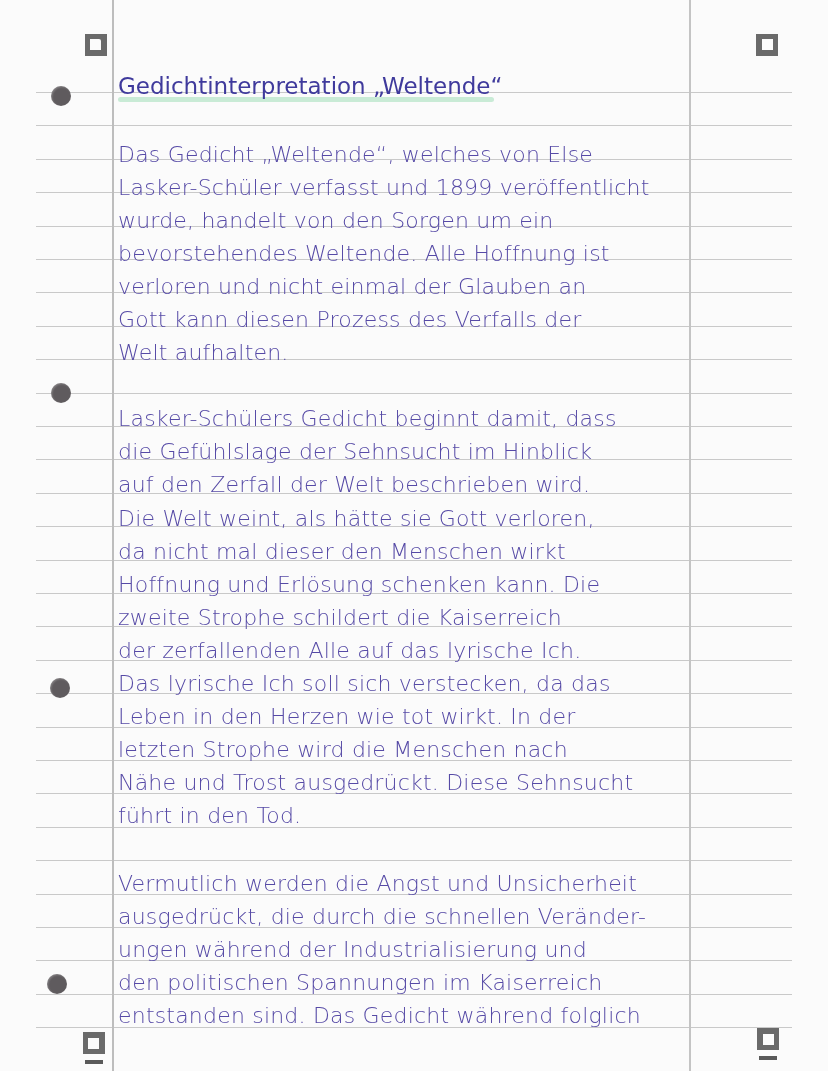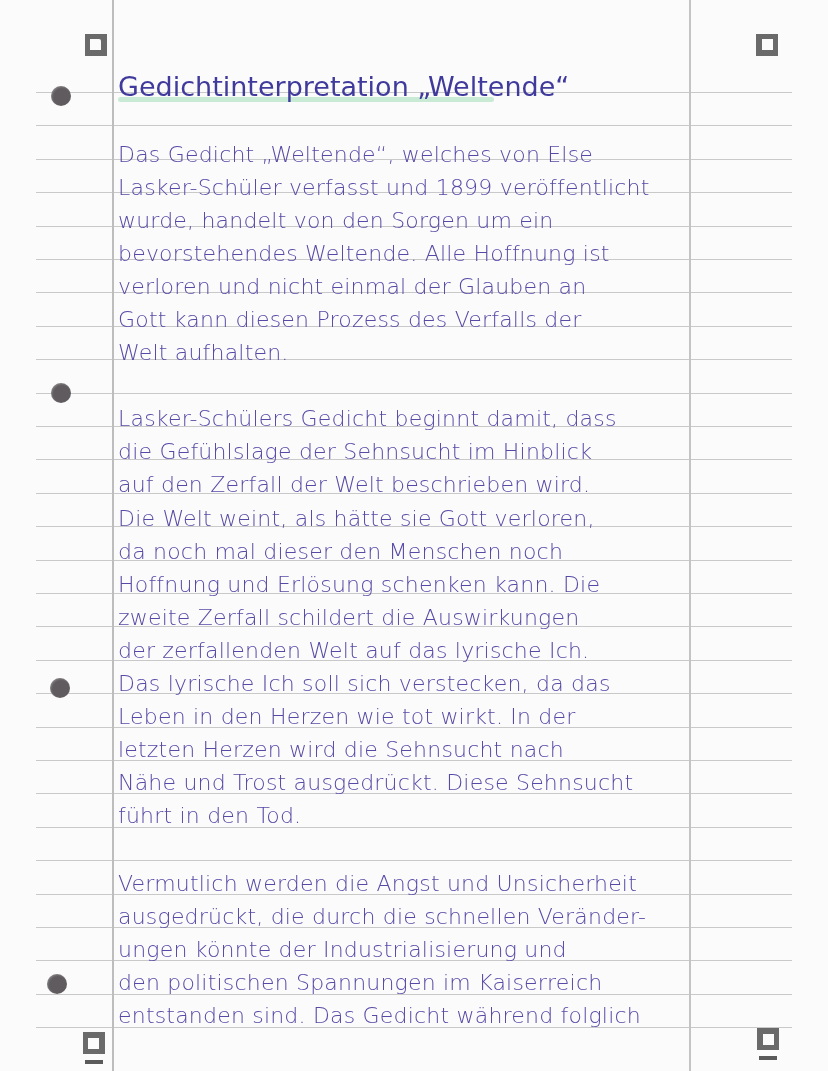--- a/index.html
+++ b/index.html
@@ -32,21 +32,21 @@
   .marker-dash { position: absolute; width: 18px; height: 4px; background: #5a5a5a; }
   .hw {
     position: absolute; left: 118px; width: 575px;
     font-family: "DejaVu Sans", sans-serif;
     font-size: 22px; color: #564aa6; letter-spacing: 0.2px;
     white-space: nowrap; line-height: 33px;
     font-weight: 300;
   }
   .title {
     position: absolute; left: 118px; top: 70px;
-    font-size: 27px; color: #3f3a9c; line-height: 33px; white-space: nowrap;
+    font-size: 23px; color: #3f3a9c; line-height: 33px; white-space: nowrap;
     font-family: "DejaVu Sans", sans-serif;
   }
   .title-highlight {
     position: absolute; left: 118px; top: 97px; width: 376px; height: 5px;
     background: #bfe8cf; border-radius: 3px; opacity: 0.85;
   }
 </style>
 </head>
 <body>
 
@@ -110,32 +110,32 @@
     <div class="hw" style="top:270px">verloren und nicht einmal der Glauben an</div>
     <div class="hw" style="top:303px">Gott kann diesen Prozess des Verfalls der</div>
     <div class="hw" style="top:336px">Welt aufhalten.</div>
   </div>
 
   <div>
     <div class="hw" style="top:402px">Lasker-Schülers Gedicht beginnt damit, dass</div>
     <div class="hw" style="top:435px">die Gefühlslage der Sehnsucht im Hinblick</div>
     <div class="hw" style="top:468px">auf den Zerfall der Welt beschrieben wird.</div>
     <div class="hw" style="top:502px">Die Welt weint, als hätte sie Gott verloren,</div>
-    <div class="hw" style="top:535px">da noch mal dieser den Menschen noch</div>
+    <div class="hw" style="top:535px">da nicht mal dieser den Menschen wirkt</div>
     <div class="hw" style="top:568px">Hoffnung und Erlösung schenken kann. Die</div>
-    <div class="hw" style="top:601px">zweite Zerfall schildert die Auswirkungen</div>
-    <div class="hw" style="top:634px">der zerfallenden Welt auf das lyrische Ich.</div>
+    <div class="hw" style="top:601px">zweite Strophe schildert die Kaiserreich</div>
+    <div class="hw" style="top:634px">der zerfallenden Alle auf das lyrische Ich.</div>
     <div class="hw" style="top:667px">Das lyrische Ich soll sich verstecken, da das</div>
     <div class="hw" style="top:700px">Leben in den Herzen wie tot wirkt. In der</div>
-    <div class="hw" style="top:733px">letzten Herzen wird die Sehnsucht nach</div>
+    <div class="hw" style="top:733px">letzten Strophe wird die Menschen nach</div>
     <div class="hw" style="top:766px">Nähe und Trost ausgedrückt. Diese Sehnsucht</div>
     <div class="hw" style="top:799px">führt in den Tod.</div>
   </div>
 
   <div>
     <div class="hw" style="top:867px">Vermutlich werden die Angst und Unsicherheit</div>
     <div class="hw" style="top:900px">ausgedrückt, die durch die schnellen Veränder-</div>
-    <div class="hw" style="top:933px">ungen könnte der Industrialisierung und</div>
+    <div class="hw" style="top:933px">ungen während der Industrialisierung und</div>
     <div class="hw" style="top:966px">den politischen Spannungen im Kaiserreich</div>
     <div class="hw" style="top:999px">entstanden sind. Das Gedicht während folglich</div>
   </div>
 
 </div>
 
 </body></html>

